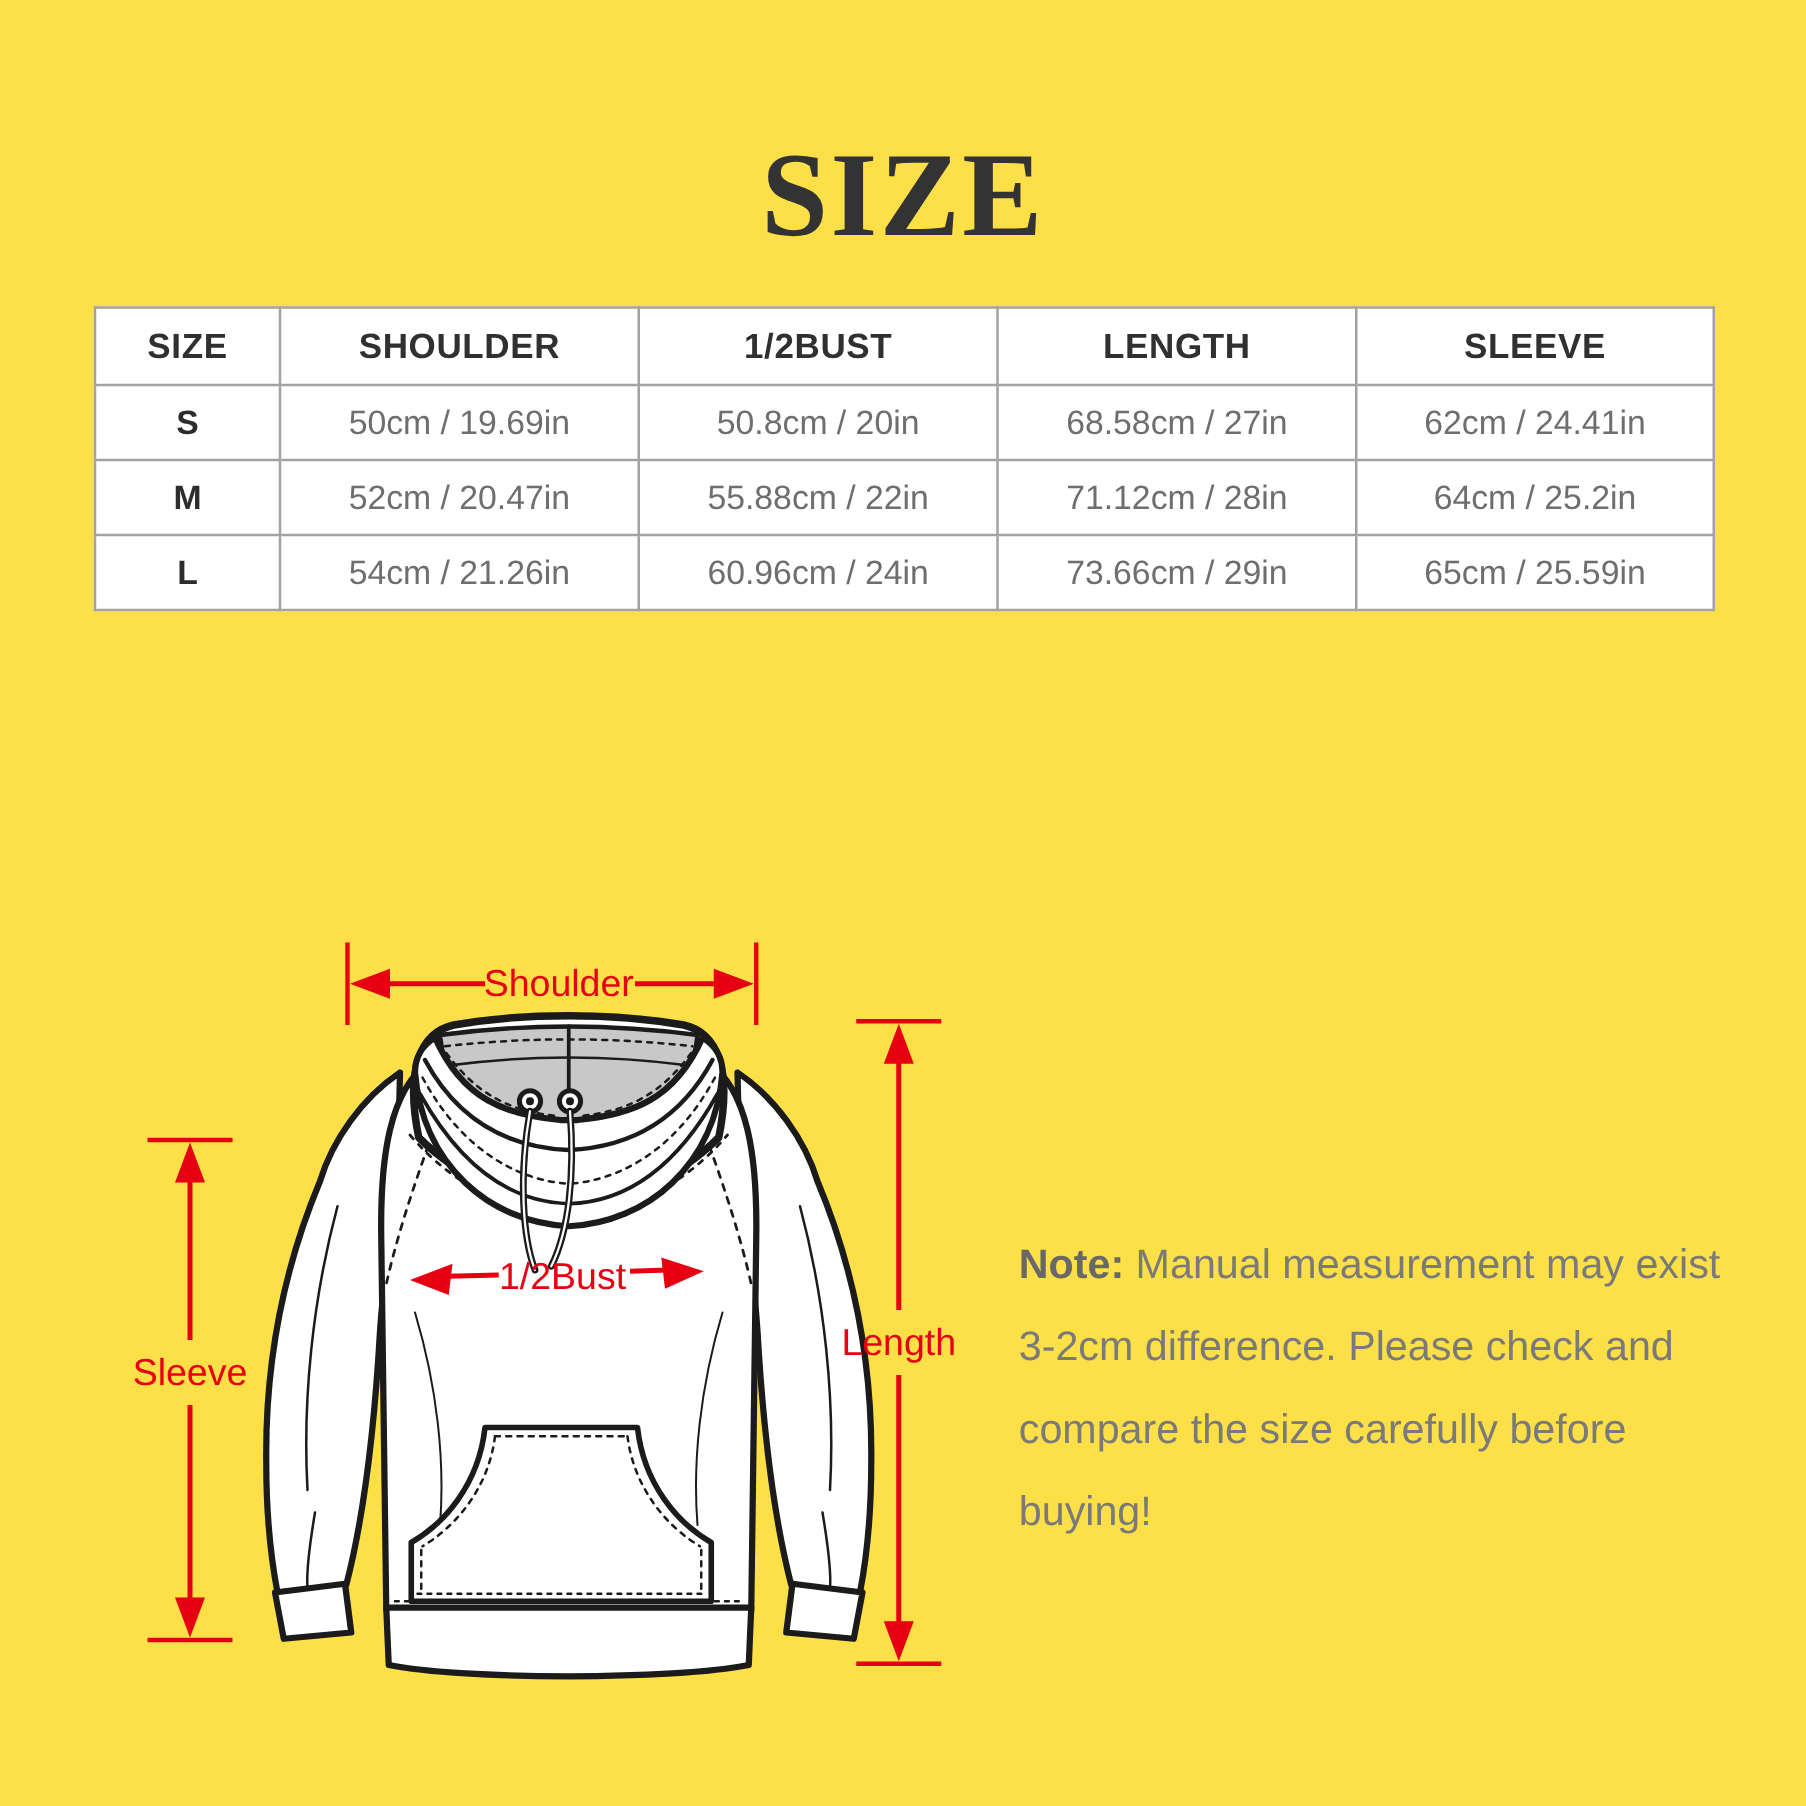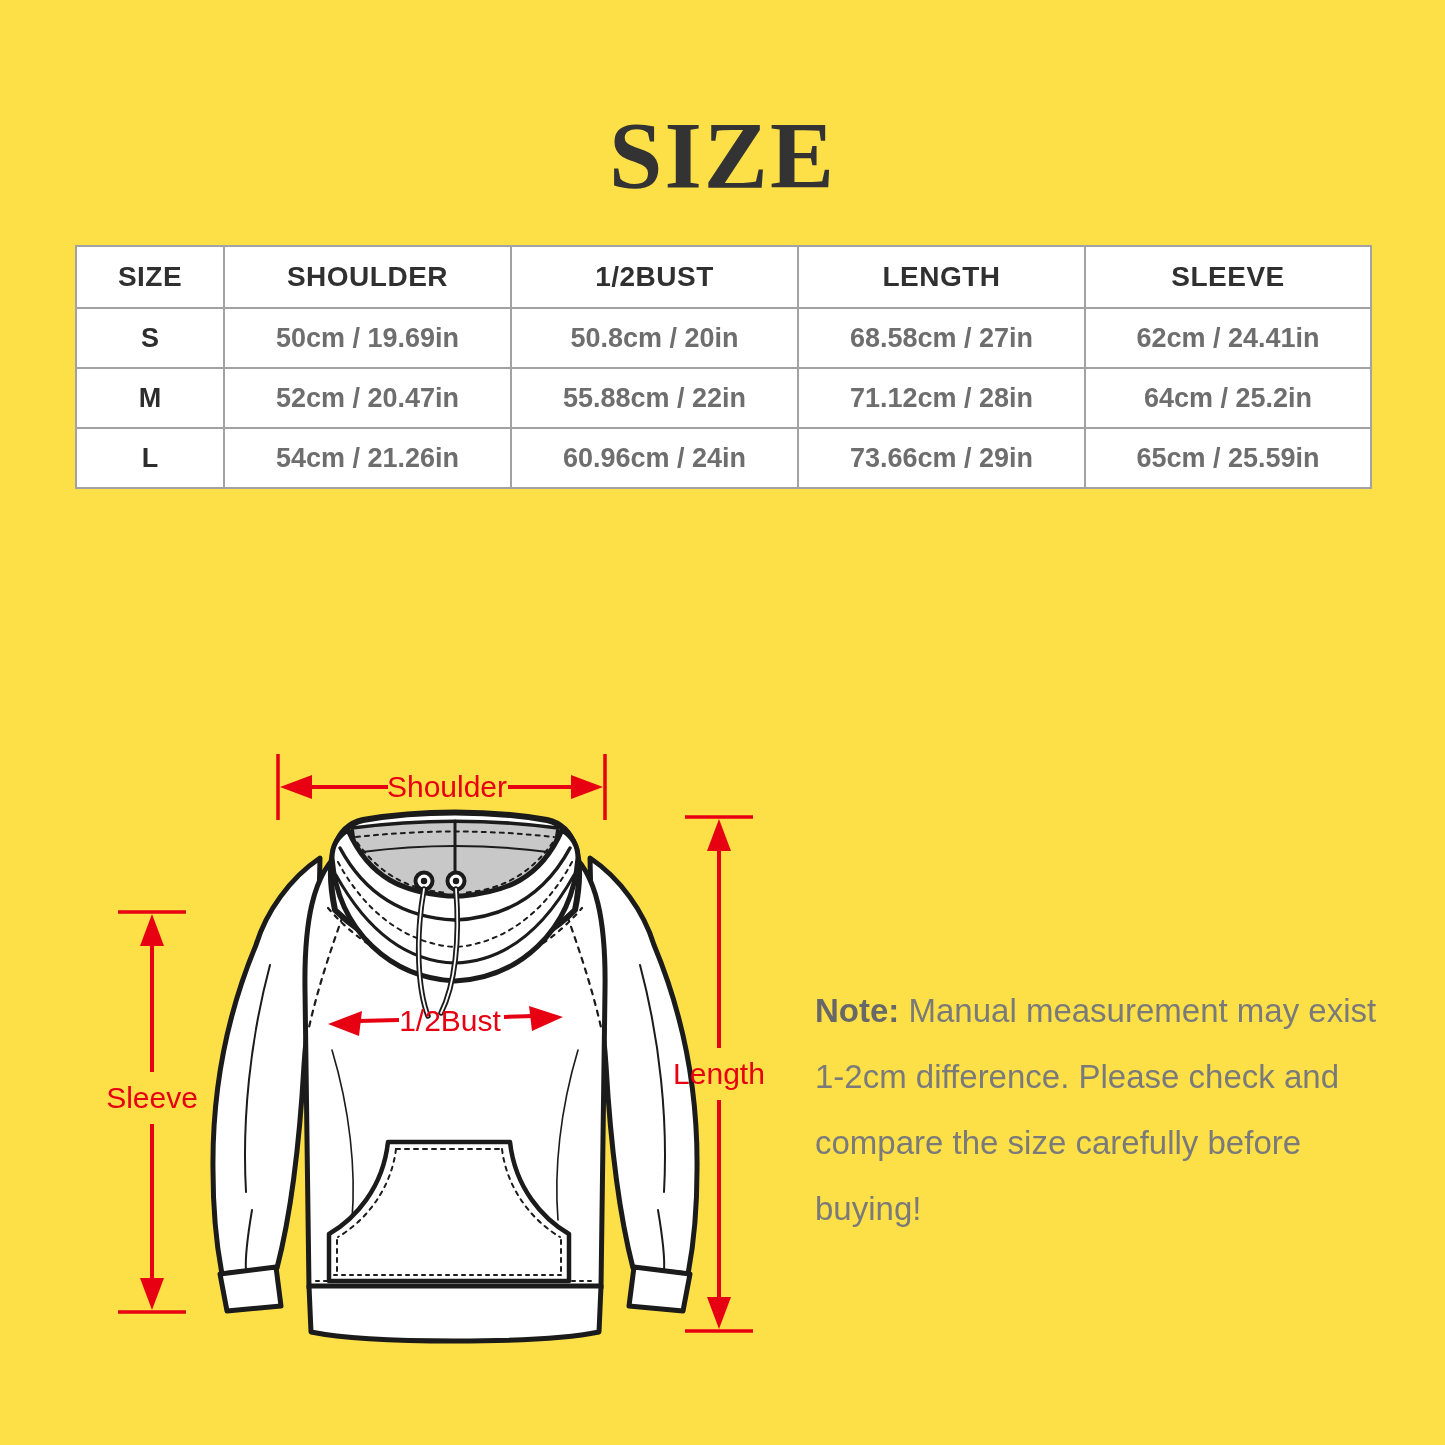--- a/index.html
+++ b/index.html
@@ -16,21 +16,21 @@
     position:absolute;left:75px;top:245px;width:1295px;
     border-collapse:collapse;table-layout:fixed;background:#ffffff;
   }
   table.size-table td,table.size-table th{
     border:2px solid #a2a2a2;text-align:center;vertical-align:middle;
     height:58px;padding:0;overflow:hidden;white-space:nowrap;
   }
   table.size-table th{
     font-size:28px;font-weight:bold;color:#303030;letter-spacing:0.5px;height:60px;
   }
-  table.size-table td{font-size:27px;color:#6e6e6e;font-weight:bold;}
+  table.size-table td{font-size:27px;color:#6e6e6e;font-weight:normal;}
   table.size-table td.size-col{font-weight:bold;color:#2d2d2d;}
   .diagram{position:absolute;left:100px;top:740px;width:700px;height:650px;}
   .note{
     position:absolute;left:815px;top:978px;width:565px;
     font-size:33px;line-height:66px;color:#7a7a7a;
   }
   .note b{color:#686868;font-weight:bold;margin-top:12px;}
 </style>
 </head>
 <body>
@@ -178,15 +178,15 @@
       <g>
         <polygon points="228,284 262,271 259,296" stroke="none"></polygon>
         <polygon points="463,277 429,266 432,291" stroke="none"></polygon>
         <line x1="258" y1="281" x2="299" y2="280"></line>
         <line x1="404" y1="277" x2="434" y2="276"></line>
         <text x="350" y="291" text-anchor="middle" stroke="none">1/2Bust</text>
       </g>
     </g>
   </svg>
 
-  <div class="note"><b>Note:</b><span> Manual measurement may exist 1-2cm difference. Please check and compare the size carefully before buying!</span></div>
+  <div class="note"><b>Note:</b><span> Manual measurement may exist 3-2cm difference. Please check and compare the size carefully before buying!</span></div>
 
 </div>
 
 </body></html>

